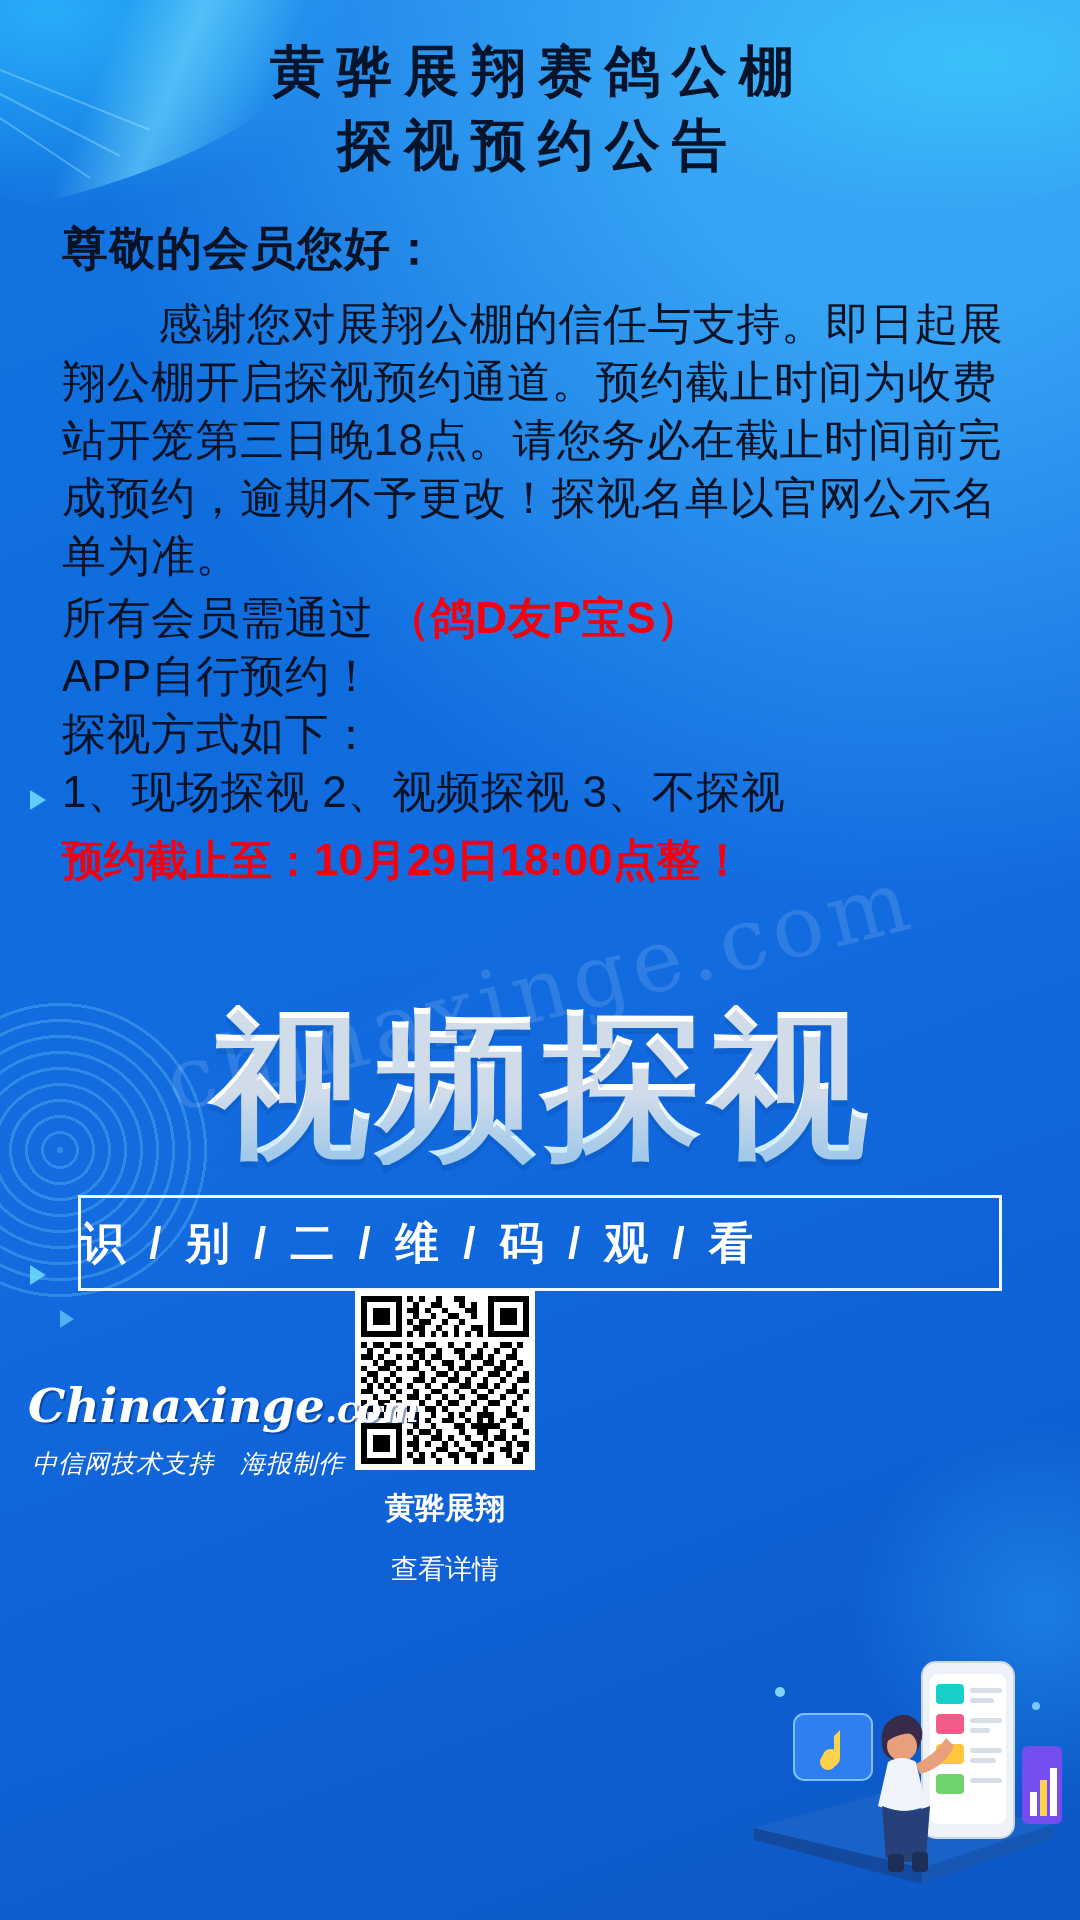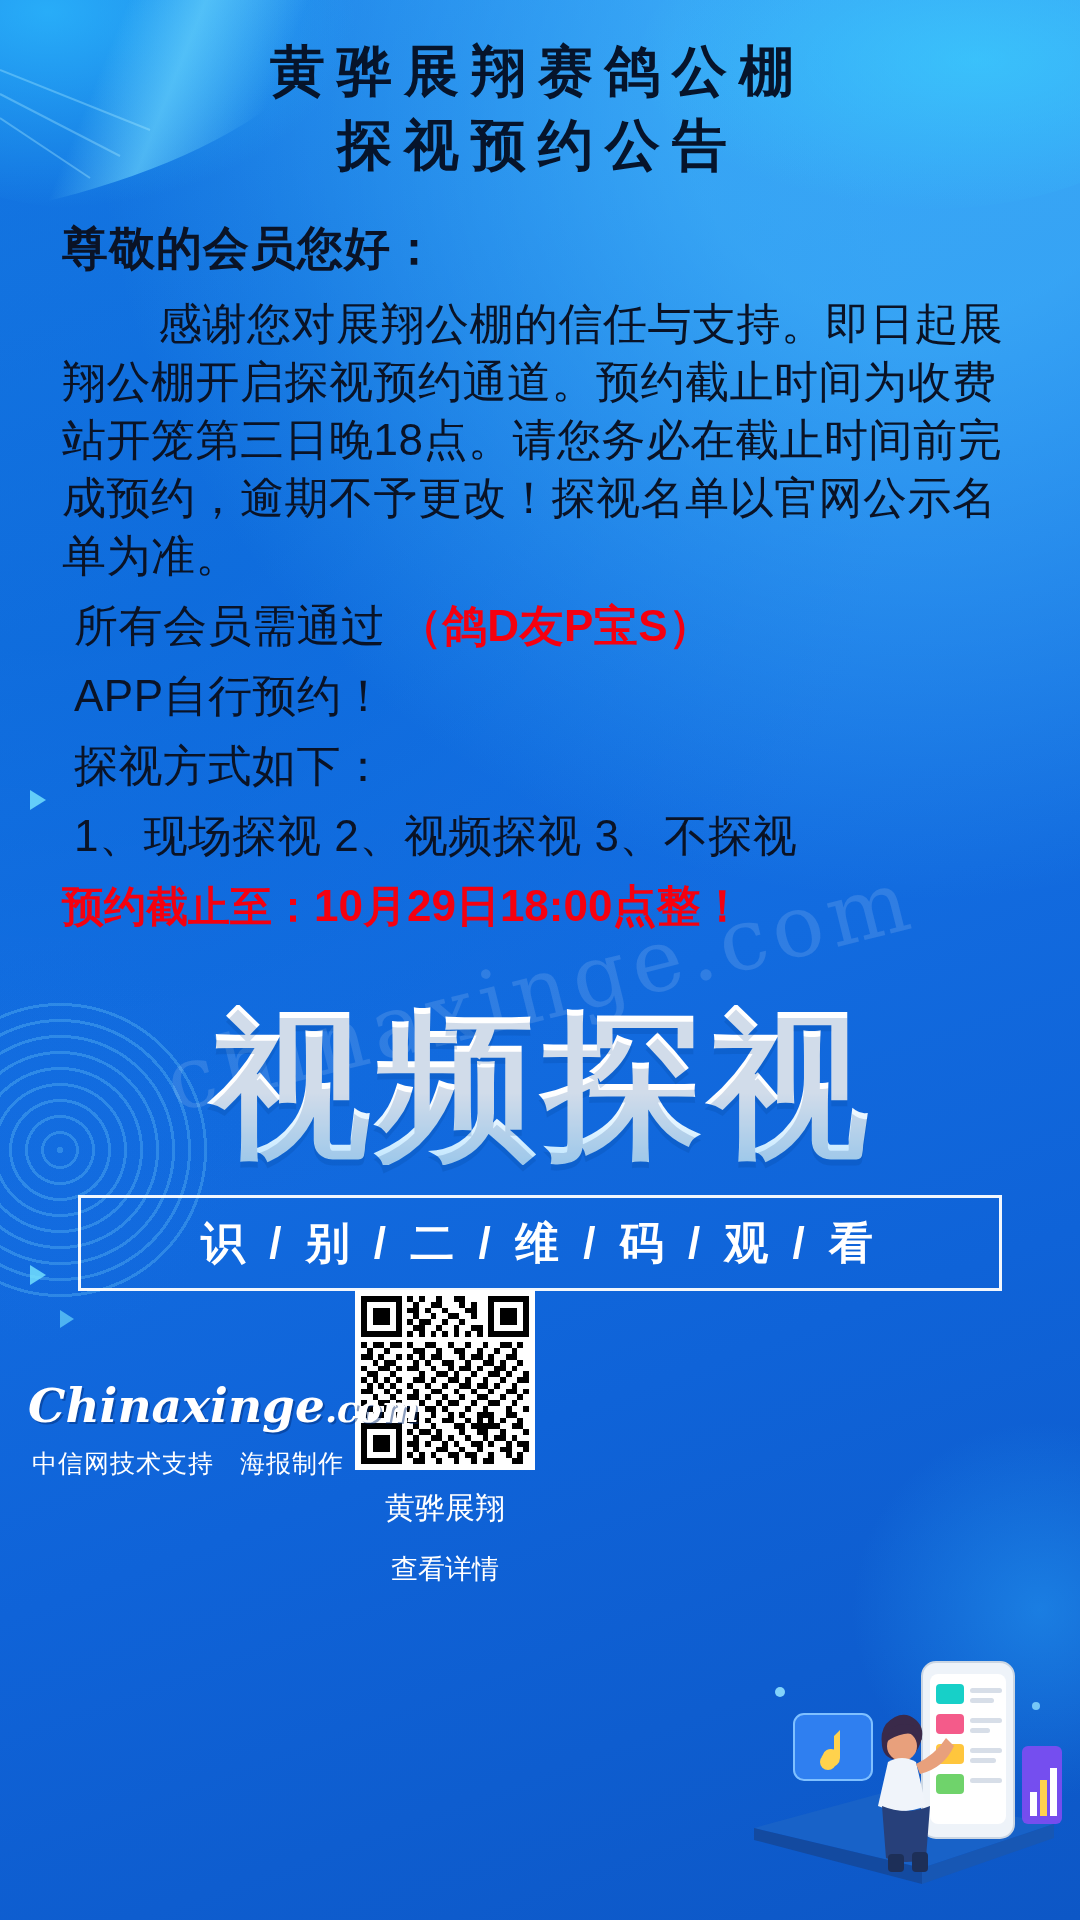--- a/index.html
+++ b/index.html
@@ -61,21 +61,21 @@
 
   
   .body-text{
     position:absolute;left:62px;right:40px;top:218px;
     color:#0a1326;
     font-size:44px;line-height:1.32;
     letter-spacing:.5px;
   }
   .greet{font-weight:bold;font-size:46px;margin-bottom:16px;letter-spacing:1px;}
   .para{text-indent:96px;margin:0 0 4px 0;}
-  .plain{margin:12px;}
+  .plain{margin:0;}
   .hl-red{color:#f5000f;font-weight:bold;}
   .nowrap{white-space:nowrap;}
   .deadline{
     color:#f5000f;font-weight:bold;font-size:42px;letter-spacing:0;
     margin-top:10px;
   }
   .deadline .big{font-size:44px;}
 
   
   .bigtitle{
@@ -85,45 +85,45 @@
     background:linear-gradient(180deg,#ffffff 0%,#ffffff 55%,#bfe6ff 100%);
     -webkit-background-clip:text;background-clip:text;color:transparent;
     text-shadow:0 6px 0 rgba(0,60,140,.18);
     font-family:"Liberation Sans","DejaVu Sans",sans-serif;
   }
 
   
   .scanbox{
     position:absolute;left:78px;right:78px;top:1195px;height:90px;
     border:3px solid rgba(255,255,255,.95);
-    display:flex;align-items:center;justify-content:center;
+    display:flex;align-items:center;justify-content:flex-start;
   }
   .scanbox span{
     color:#fff;font-size:44px;font-weight:bold;letter-spacing:6px;
   }
 
   
   .qr-area{position:absolute;left:355px;top:1290px;width:180px;text-align:center;}
   .qr{
     width:180px;height:180px;background:#fff;padding:6px;box-sizing:border-box;
   }
   .qr svg{display:block;width:100%;height:100%;}
-  .qr-cap1{margin-top:18px;color:#fff;font-size:30px;font-weight:normal;}
+  .qr-cap1{margin-top:18px;color:#fff;font-size:30px;font-weight:bold;}
   .qr-cap2{margin-top:22px;color:#fff;font-size:27px;}
 
   
   .brand{position:absolute;left:28px;top:1378px;width:320px;text-align:center;}
   .brand-logo{
     font-family:"DejaVu Serif","Liberation Serif",serif;
     font-style:italic;font-weight:bold;font-size:47px;color:#fff;
     text-shadow:2px 2px 0 rgba(0,40,110,.45);
     letter-spacing:0;
   }
   .brand-logo .dot{font-style:italic;font-weight:bold;font-size:35px;}
-  .brand-sub{margin-top:14px;color:#fff;font-size:25px;letter-spacing:1px;}
+  .brand-sub{margin-top:14px;color:#fff;font-size:25px;letter-spacing:1px;font-style:italic;}
 
   
   .illus{position:absolute;right:14px;bottom:24px;width:330px;height:300px;}
   .illus svg{display:block;width:100%;height:100%;}
 </style>
 </head>
 <body>
 
 <div id="poster">
 

